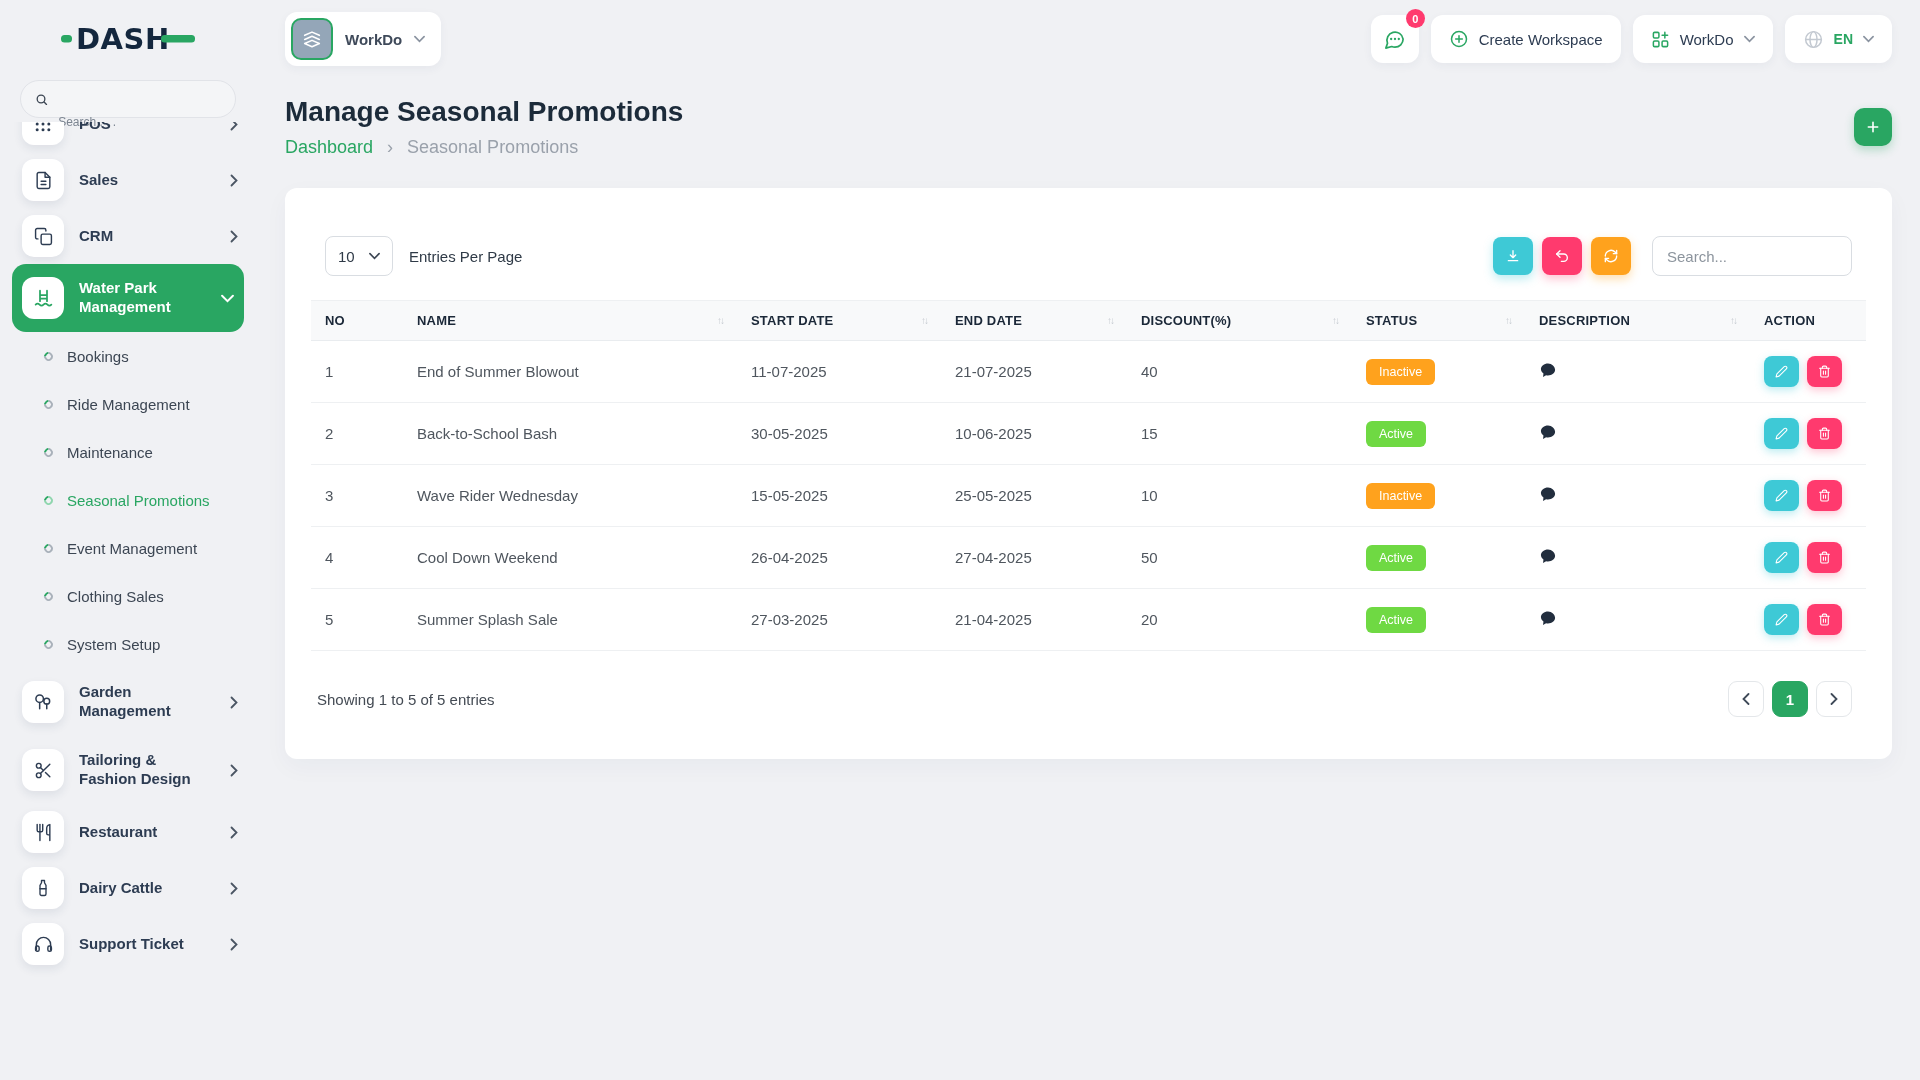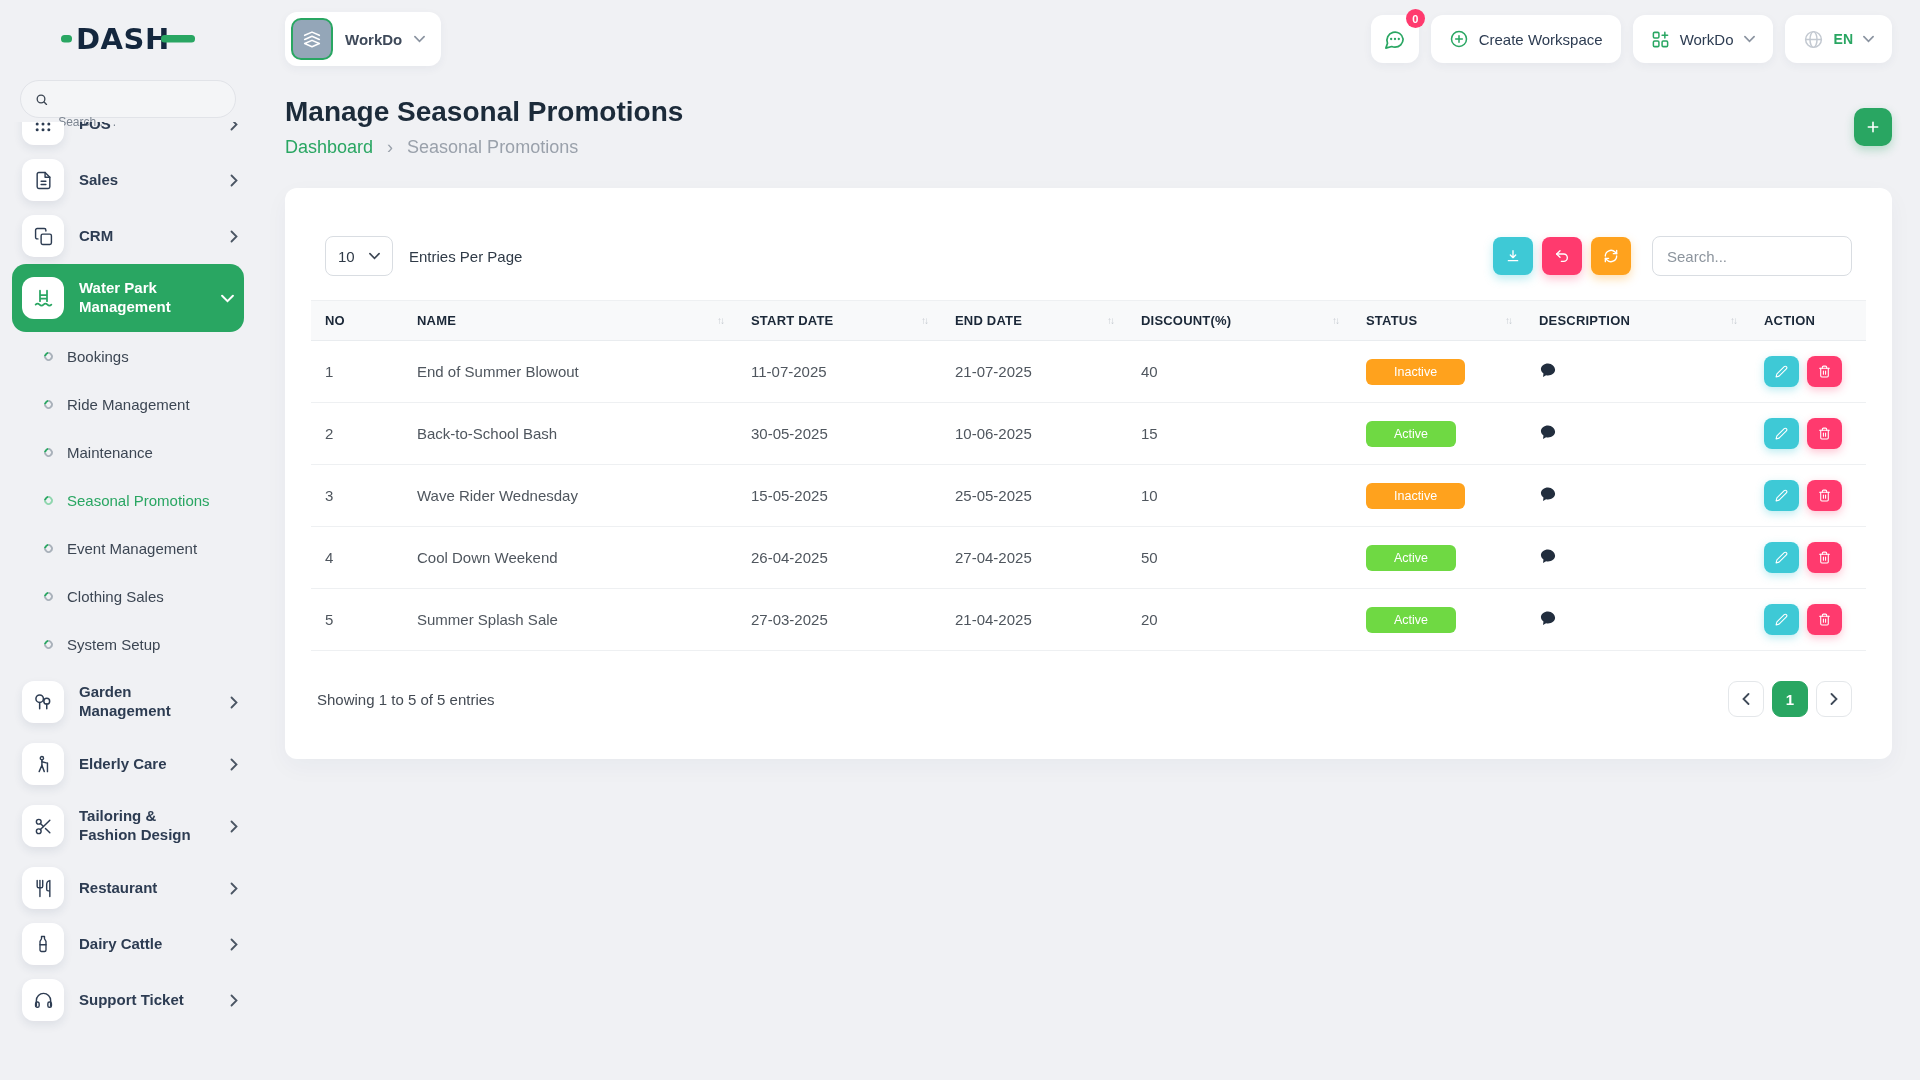--- a/index.html
+++ b/index.html
@@ -75,21 +75,21 @@
     font-size:15px; color:#3c4653; outline:none; margin-left:12px; font-family:"Liberation Sans",sans-serif; }
   .table-search::placeholder { color:#8c949d; }
 
   table { width:100%; border-collapse:collapse; table-layout:fixed; margin-top:24px; }
   thead th { background:#f8f9fa; border-top:1px solid #eef0f2; border-bottom:1px solid #e9ecef;
     font-size:13px; font-weight:700; color:#1b2838; text-transform:uppercase; letter-spacing:.2px;
     padding:12px 14px; text-align:left; }
   .th-inner { display:flex; align-items:center; justify-content:space-between; }
   .sort-ic { font-size:10px; color:#c5cad1; letter-spacing:-2px; font-weight:400; }
   tbody td { padding:15px 14px; font-size:15px; color:#4f565e; border-bottom:1px solid #eef0f2; vertical-align:middle; }
-  .badge { display:inline-block; padding:6px 28px; border-radius:6px; font-size:12.5px; color:#fff; }
+  .badge { display:inline-block; padding:6px 13px; border-radius:6px; font-size:12.5px; color:#fff; }
   .badge--active { background:#6fd943; }
   .badge--inactive { background:#ffa21d; }
   .desc-ic { color:#222e3e; display:inline-flex; }
   .row-actions { display:flex; gap:8px; }
   .mini-btn { width:35px; height:31px; border:none; border-radius:8px; color:#fff; display:flex; align-items:center;
     justify-content:center; cursor:pointer; }
   .mini-btn--edit { background:#3ec9d6; box-shadow:0 3px 8px rgba(62,201,214,.35); }
   .mini-btn--del { background:#ff3a6e; box-shadow:0 3px 8px rgba(255,58,110,.3); }
 
   .card-footer { margin-top:30px; display:flex; align-items:center; justify-content:space-between; padding:0 14px 0 6px; }
@@ -231,37 +231,20 @@
           </svg>
       </span>
       <span class="lbl">Garden Management</span>
       <span class="chev">
           <svg width="8" height="13" viewBox="0 0 8 12" fill="none" stroke="currentColor" stroke-width="1.8" stroke-linecap="round">
             <path d="M1.5 1l5 5-5 5"></path>
           </svg>
         </span>
     </div>
 
-    <div class="mi">
-      <span class="chip">
-        <svg width="19" height="19" viewBox="0 0 24 24" fill="none" stroke="currentColor" stroke-width="1.8" stroke-linecap="round" stroke-linejoin="round">
-            <circle cx="10" cy="4" r="2"></circle>
-            <path d="M10 6.5V13"></path>
-            <path d="M10 13l-3.5 8M10 13l3 8"></path>
-            <path d="M10 8.5l5.5 1.5"></path>
-            <path d="M17 10v11"></path>
-          </svg>
-      </span>
-      <span class="lbl">Elderly Care</span>
-      <span class="chev">
-          <svg width="8" height="13" viewBox="0 0 8 12" fill="none" stroke="currentColor" stroke-width="1.8" stroke-linecap="round">
-            <path d="M1.5 1l5 5-5 5"></path>
-          </svg>
-        </span>
-    </div>
 
     <div class="mi mi--tall">
       <span class="chip">
         <svg width="19" height="19" viewBox="0 0 24 24" fill="none" stroke="currentColor" stroke-width="1.8" stroke-linecap="round" stroke-linejoin="round">
             <circle cx="6" cy="6" r="3"></circle>
             <circle cx="6" cy="18" r="3"></circle>
             <path d="M20 4L8.1 15.9"></path>
             <path d="M14.5 14.5L20 20"></path>
             <path d="M8.1 8.1L12 12"></path>
           </svg>

